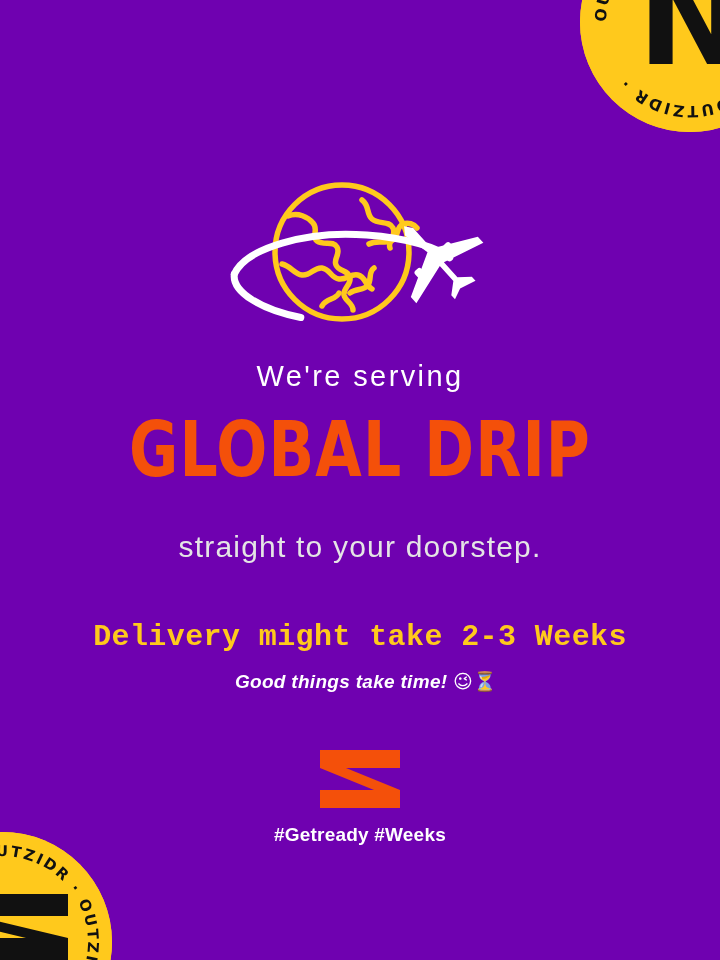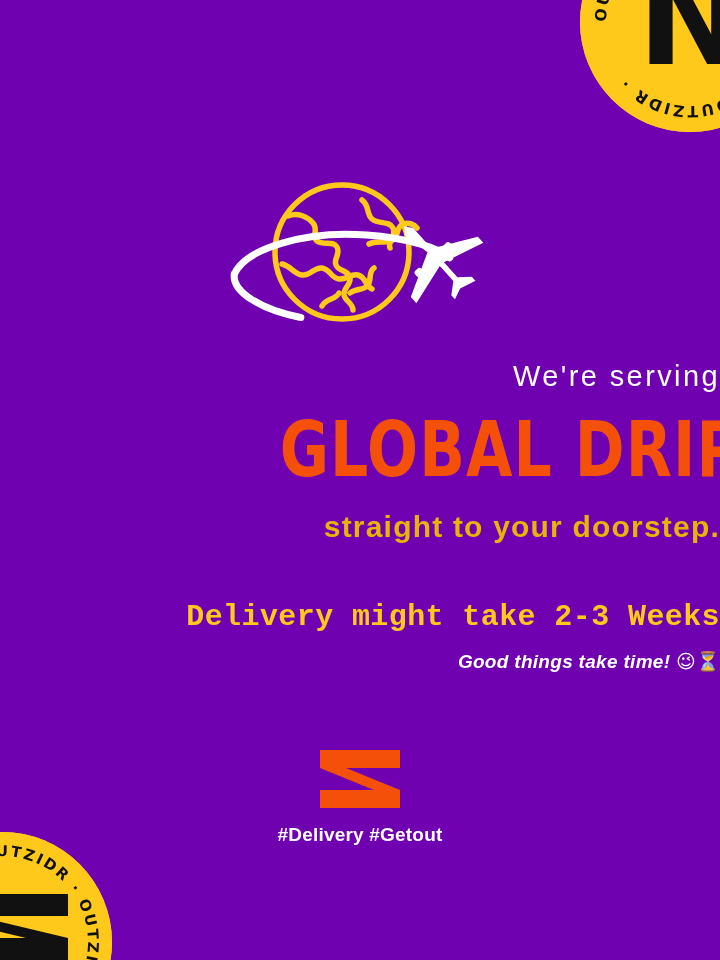--- a/index.html
+++ b/index.html
@@ -52,21 +52,21 @@
     height: 180px;
   }
   .hero-art svg { display: block; width: 100%; height: 100%; overflow: visible; }
 
   
   .copy {
     position: absolute;
     left: 0;
     right: 0;
     top: 362px;
-    text-align: right;
+    text-align: center;
   }
   .eyebrow {
     color: #FFFFFF;
     font-size: 29px;
     font-weight: 400;
     letter-spacing: 2.4px;
     line-height: 1;
     margin: 0;
   }
   .headline {
@@ -75,26 +75,26 @@
     font-weight: 700;
     letter-spacing: 1px;
     line-height: 1;
     margin: 20px 0 0 0;
     transform: scaleX(1.06) scaleY(1.22);
     transform-origin: center top;
     font-stretch: condensed;
     font-family: "DejaVu Sans", sans-serif;
   }
   .subline {
-    color: #eab308;
+    color: #e5e5e5;
     font-size: 30px;
-    font-weight: 700;
+    font-weight: 400;
     letter-spacing: 1.2px;
     line-height: 1;
-    margin: 38px 0 0 0;
+    margin: 58px 0 0 0;
   }
   .delivery {
     color: #FFC91C;
     font-size: 30px;
     font-weight: 700;
     letter-spacing: 0.4px;
     line-height: 1;
     margin: 60px 0 0 0;
     font-family: Liberation Mono, monospace;
   }
@@ -212,16 +212,16 @@
     <p class="tagline">
       <span>Good things take time!</span>
       <span class="emoji">😉⏳</span>
     </p>
   </div>
 
   <div class="footer">
     <svg class="zmark" viewBox="0 0 84 62" aria-hidden="true">
       <polygon fill="#F4500A" points="2,2 82,2 82,20 28,20 82,42 82,60 2,60 2,42 56,42 2,20"></polygon>
     </svg>
-    <p class="hashtags">#Delivery #Getout</p>
+    <p class="hashtags">#Getready #Weeks</p>
   </div>
 
 </div>
 
 </body></html>

